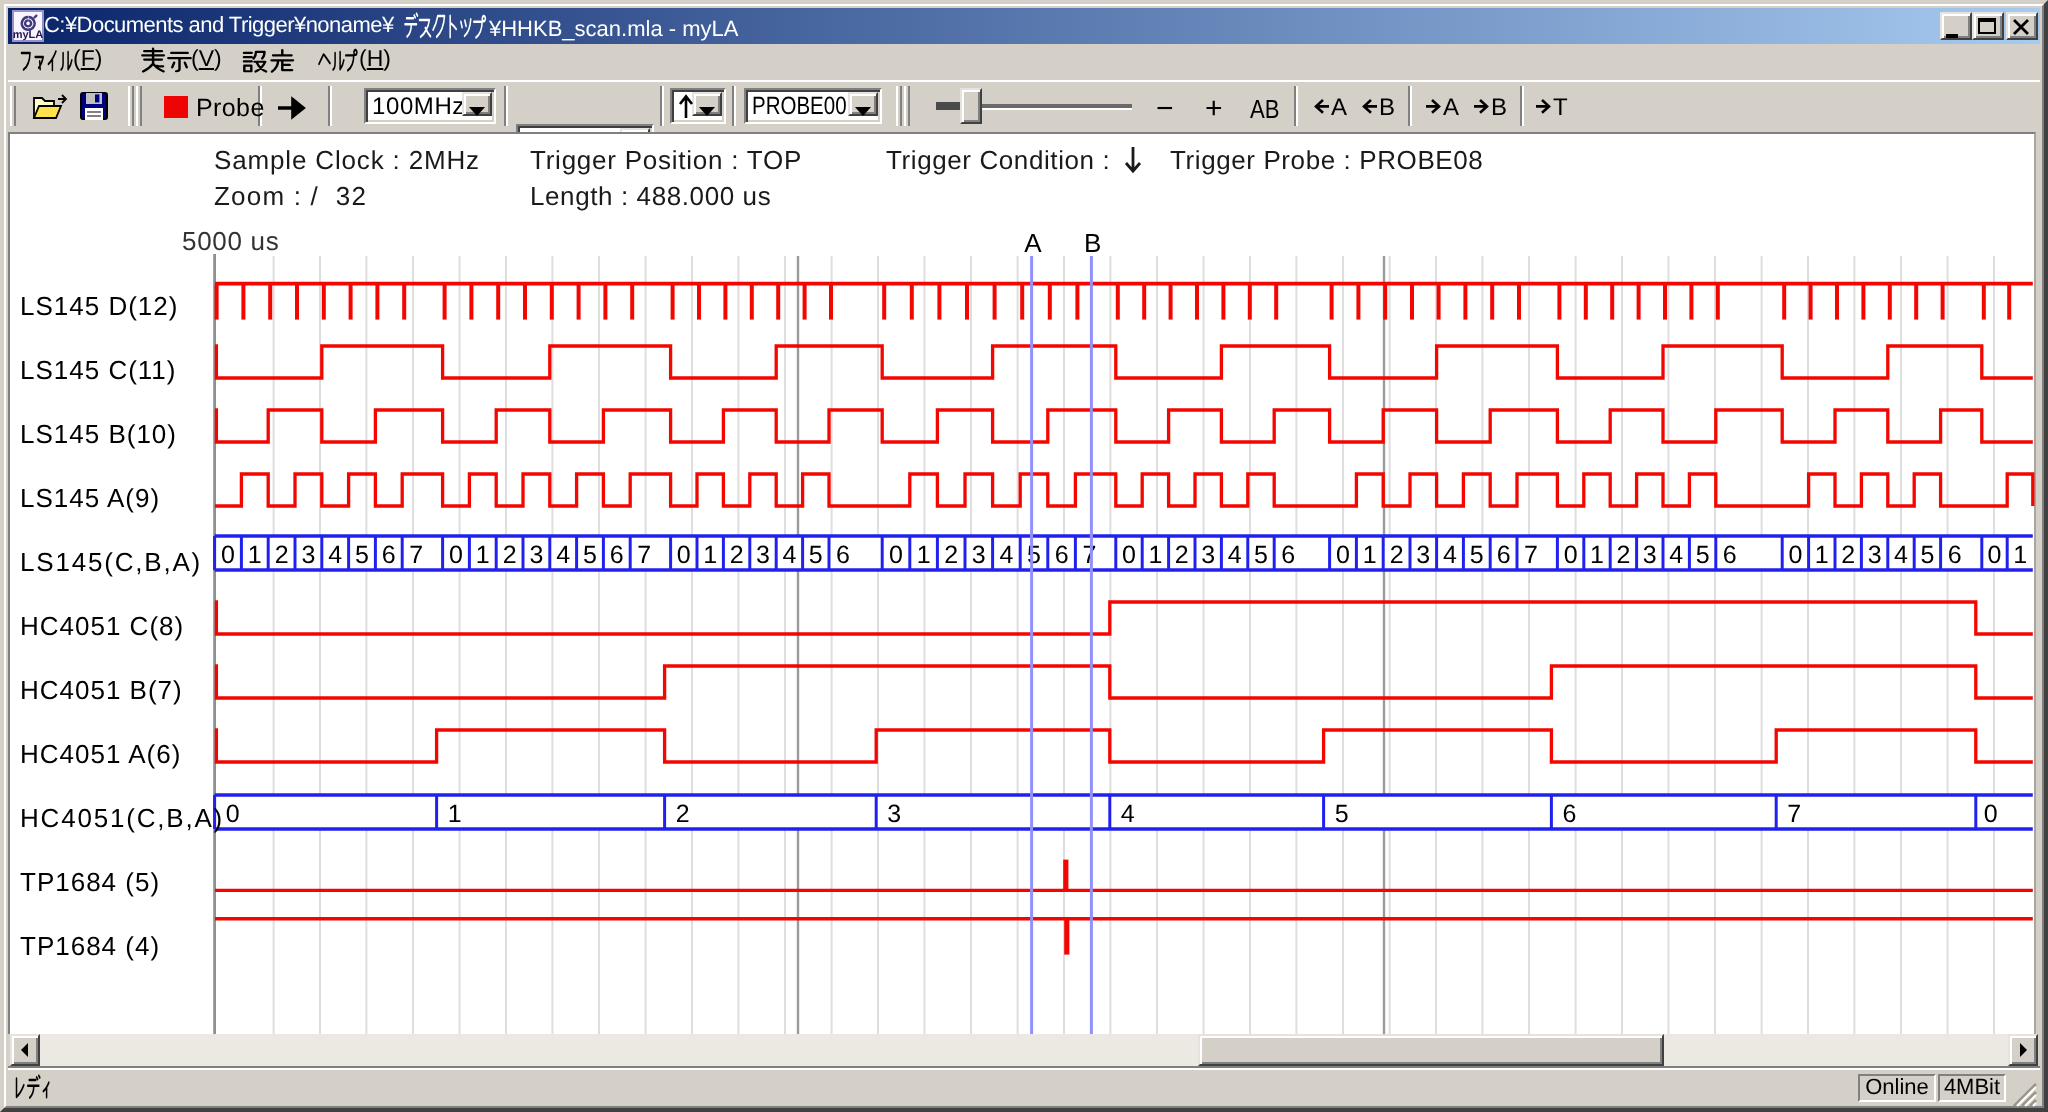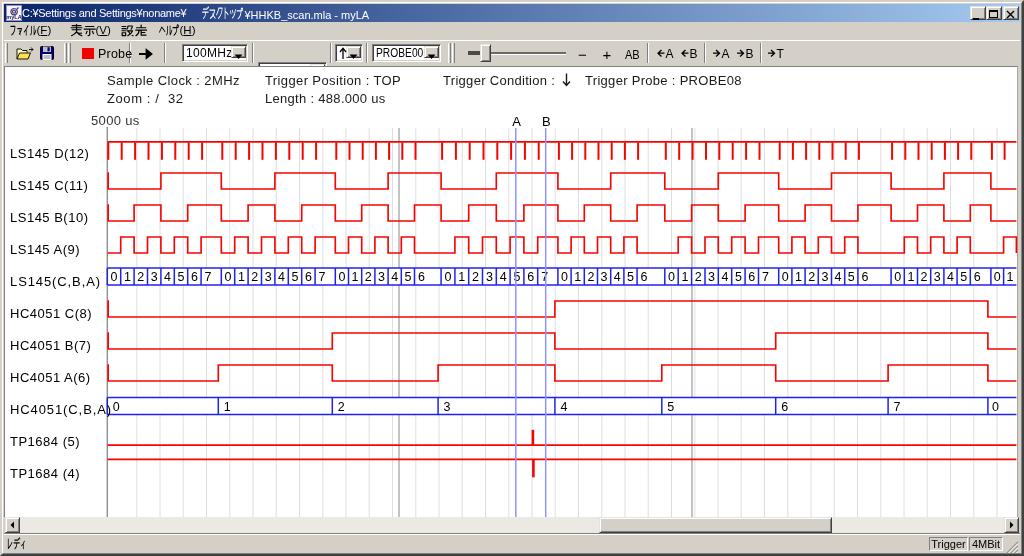--- a/index.html
+++ b/index.html
@@ -11,21 +11,21 @@
 
 </style></head><body>
 <div class="abs" style="left:0;top:0;width:1024px;height:556px;border:2px solid #d4d0c8;border-right-color:#404040;border-bottom-color:#404040"></div>
 <div class="abs" style="left:2px;top:2px;width:1020px;height:552px;border:1px solid #fff;border-right-color:#808080;border-bottom-color:#808080"></div>
 <div class="abs" style="left:4px;top:4px;width:1016px;height:18px;background:linear-gradient(90deg,#0a246a,#a6caf0)"></div>
 <svg class="abs" style="left:6px;top:5px" width="16" height="16">
 <rect x="0.5" y="0.5" width="15" height="15" fill="#f8f4ff" stroke="#9a90c8"></rect>
 <path d="M8 3.5 A3.2 3.2 0 1 0 8.2 3.5 M8 5.2 A1.5 1.5 0 1 0 8.1 5.2 M11 4 L12.5 2.5" fill="none" stroke="#403878" stroke-width="1.2"></path>
 <text x="8" y="14" font-size="5.5" font-weight="bold" fill="#201850" text-anchor="middle" font-family="Liberation Sans">myLA</text>
   </svg>
-<div class="abs" style="left:22px;top:7px;color:#fff;font-size:11px;letter-spacing:-0.27px;white-space:pre">C:¥Settings and Settings¥noname¥</div>
+<div class="abs" style="left:22px;top:7px;color:#fff;font-size:11px;letter-spacing:-0.27px;white-space:pre">C:¥Documents and Trigger¥noname¥</div>
 <svg style="position:absolute;left:202px;top:6.8px;overflow:visible" width="4" height="4">
     <g transform="translate(0.00,0) scale(0.52,0.86)">
       <path d="M2.5 2.5 H9 M1 6 H12 M7 6 C7 9 5.5 11.8 3 13.2 M9.8 0.8 L10.8 2 M12 -0.2 L13 1" fill="none" stroke="#fff" stroke-width="1.45" stroke-linecap="round" stroke-linejoin="round"></path>
     </g>
     <g transform="translate(7.00,0) scale(0.52,0.86)">
       <path d="M1.5 3.5 H11 C10 7.5 6.5 11.5 2.5 13.3 M7 8 C8.5 10 10 11.7 12 13" fill="none" stroke="#fff" stroke-width="1.45" stroke-linecap="round" stroke-linejoin="round"></path>
     </g>
     <g transform="translate(14.00,0) scale(0.52,0.86)">
       <path d="M5.5 1.2 C4.5 4.5 3 7 1 9.2 M5.5 1.2 H12 C11.5 6 9 10.5 4.5 13.3" fill="none" stroke="#fff" stroke-width="1.45" stroke-linecap="round" stroke-linejoin="round"></path>
     </g>
@@ -481,17 +481,17 @@
     <g transform="translate(0.00,0) scale(0.5,0.82)">
       <path d="M2.5 1.5 V12.8 C5.5 11 8 8.5 9.8 5.5" fill="none" stroke="#000" stroke-width="1.5" stroke-linecap="round" stroke-linejoin="round"></path>
     </g>
     <g transform="translate(6.40,0) scale(0.5,0.82)">
       <path d="M2.5 2.5 H9 M1 6 H12 M7 6 C7 9 5.5 11.8 3 13.2 M9.8 0.8 L10.8 2 M12 -0.2 L13 1" fill="none" stroke="#000" stroke-width="1.5" stroke-linecap="round" stroke-linejoin="round"></path>
     </g>
     <g transform="translate(13.40,0) scale(0.5,0.82)">
       <path d="M8 4 C6.2 6.8 4.5 8.3 2.5 9.3 M5.8 7 V13" fill="none" stroke="#000" stroke-width="1.5" stroke-linecap="round" stroke-linejoin="round"></path>
     </g>
   </svg>
-<div class="abs" style="left:929px;top:537px;width:39px;height:14px;border:1px solid;border-color:#808080 #fff #fff #808080;font-size:11px;text-align:center;line-height:12.5px">Trigger</div>
+<div class="abs" style="left:929px;top:537px;width:39px;height:14px;border:1px solid;border-color:#808080 #fff #fff #808080;font-size:11px;text-align:center;line-height:12.5px">Online</div>
 <div class="abs" style="left:969px;top:537px;width:34px;height:14px;border:1px solid;border-color:#808080 #fff #fff #808080;font-size:11px;text-align:center;line-height:12.5px">4MBit</div>
 <svg class="abs" style="left:1006px;top:541px" width="13" height="13">
 <path d="M12 1 L1 12 M12 5 L5 12 M12 9 L9 12" stroke="#9a968c" stroke-width="1.4"></path>
 <path d="M12 2.5 L2.5 12 M12 6.5 L6.5 12 M12 10.5 L10.5 12" stroke="#fff" stroke-width="1"></path>
   </svg>
 </body></html>

